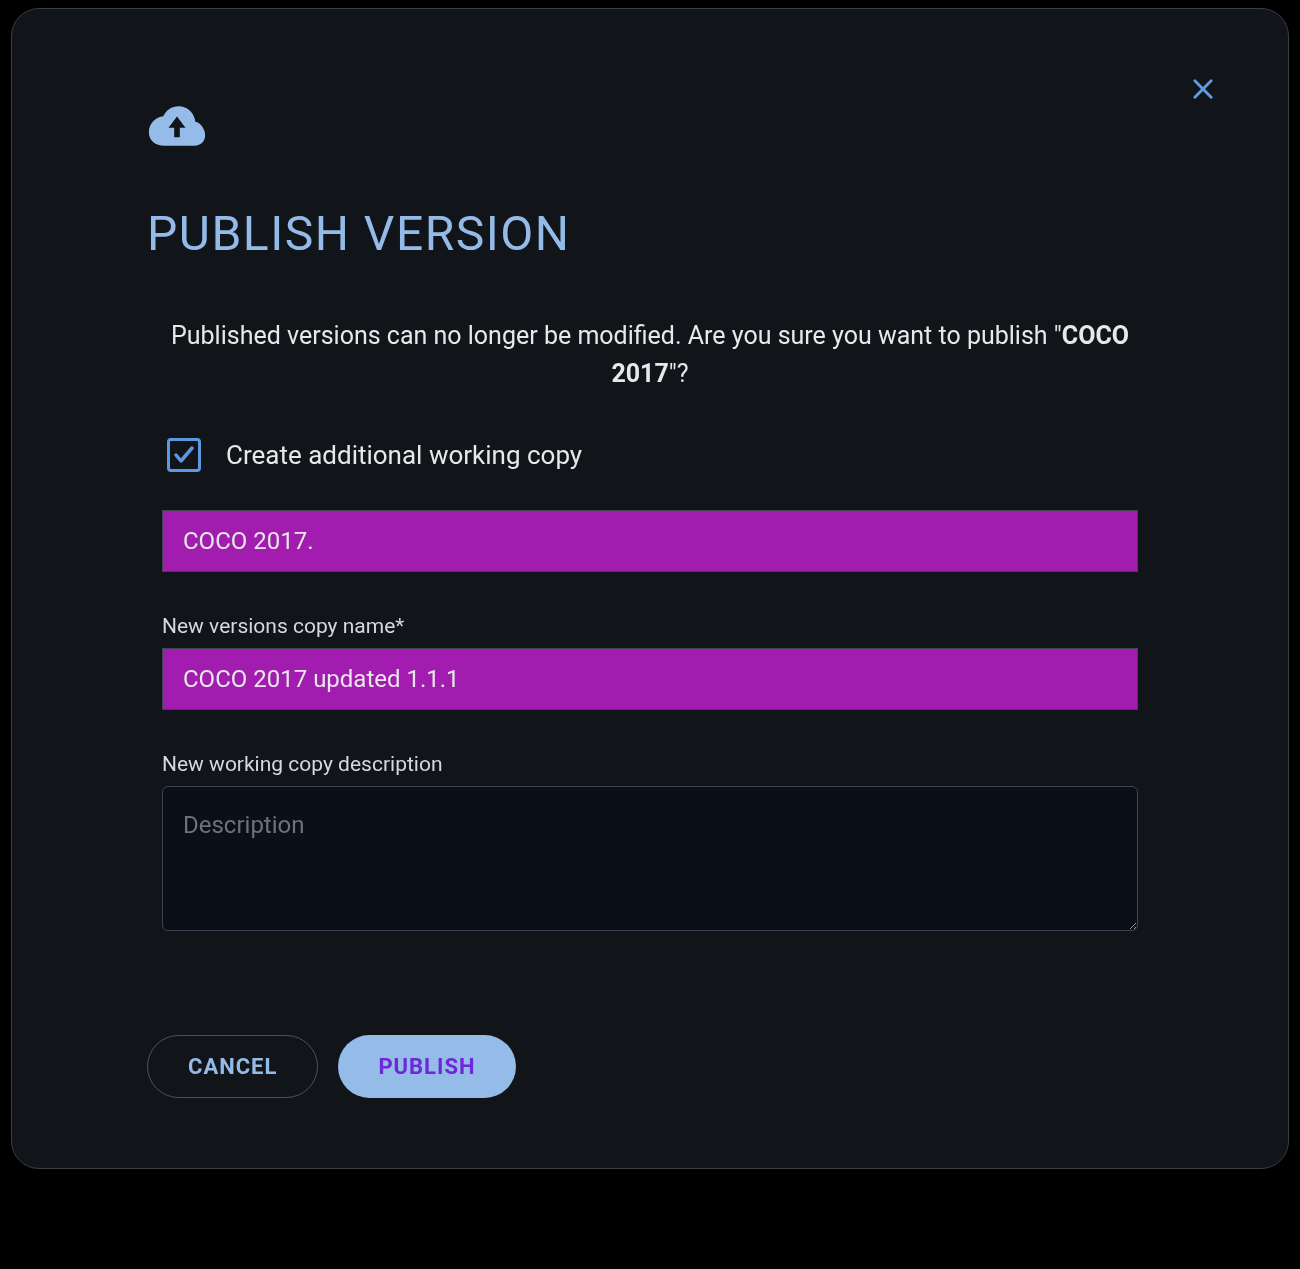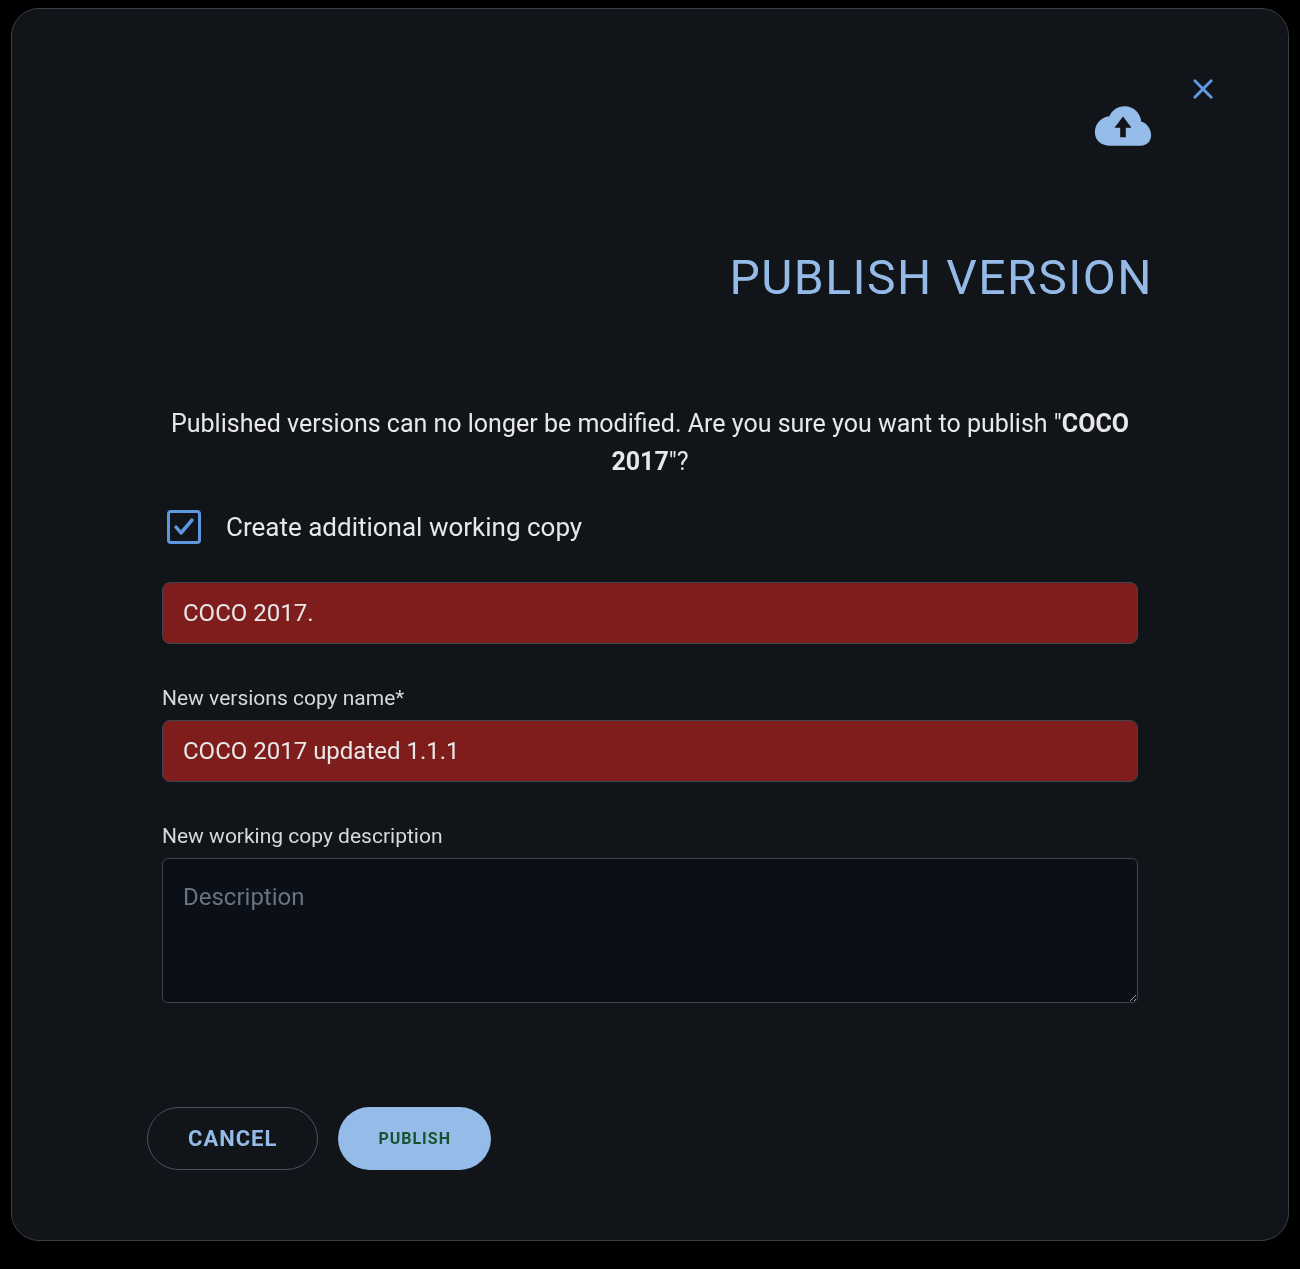--- a/index.html
+++ b/index.html
@@ -42,23 +42,22 @@
     }
 
     .close-button svg {
       width: 28px;
       height: 28px;
     }
 
     .header-section {
       display: flex;
       flex-direction: column;
-      align-items: flex-end;
-      margin-bottom: 30px;
-      gap: 44px;
+      align-items: flex-start;
+      margin-bottom: 46px;
     }
 
     .cloud-icon {
       color: #95bce8;
       margin-top: 35px;
       margin-bottom: 55px;
     }
 
     .cloud-icon svg {
       width: 60px;
@@ -126,23 +125,23 @@
 
     .field-label {
       color: #d5d8dd;
       font-size: 21px;
       margin-bottom: 10px;
       display: block;
     }
 
     .text-input {
       width: 100%;
-      background-color: #7f1d1d;
+      background-color: #a21caf;
       border: 1px solid #3e4550;
-      border-radius: 8px;
+      border-radius: 0;
       padding: 16px 20px;
       color: #e8e8e8;
       font-size: 24px;
       font-family: inherit;
       outline: none;
     }
 
     .text-input::placeholder {
       color: #6a7280;
     }
@@ -181,22 +180,22 @@
       padding: 18px 40px;
       border-radius: 40px;
       cursor: pointer;
       letter-spacing: 1px;
       font-family: inherit;
     }
 
     .button-publish {
       background-color: #95bce8;
       border: none;
-      color: #14532d;
-      font-size: 16px;
+      color: #6d28d9;
+      font-size: 22px;
       font-weight: 700;
       padding: 18px 40px;
       border-radius: 40px;
       cursor: pointer;
       letter-spacing: 1px;
       font-family: inherit;
     }
   </style>
 </head>
 <body>

